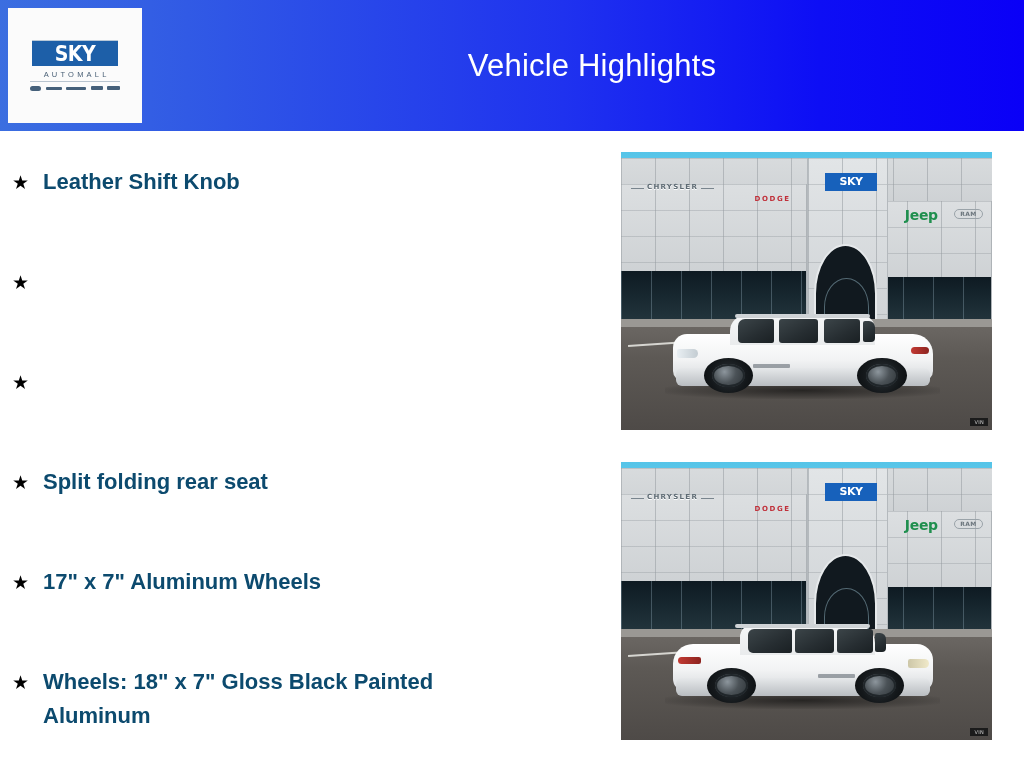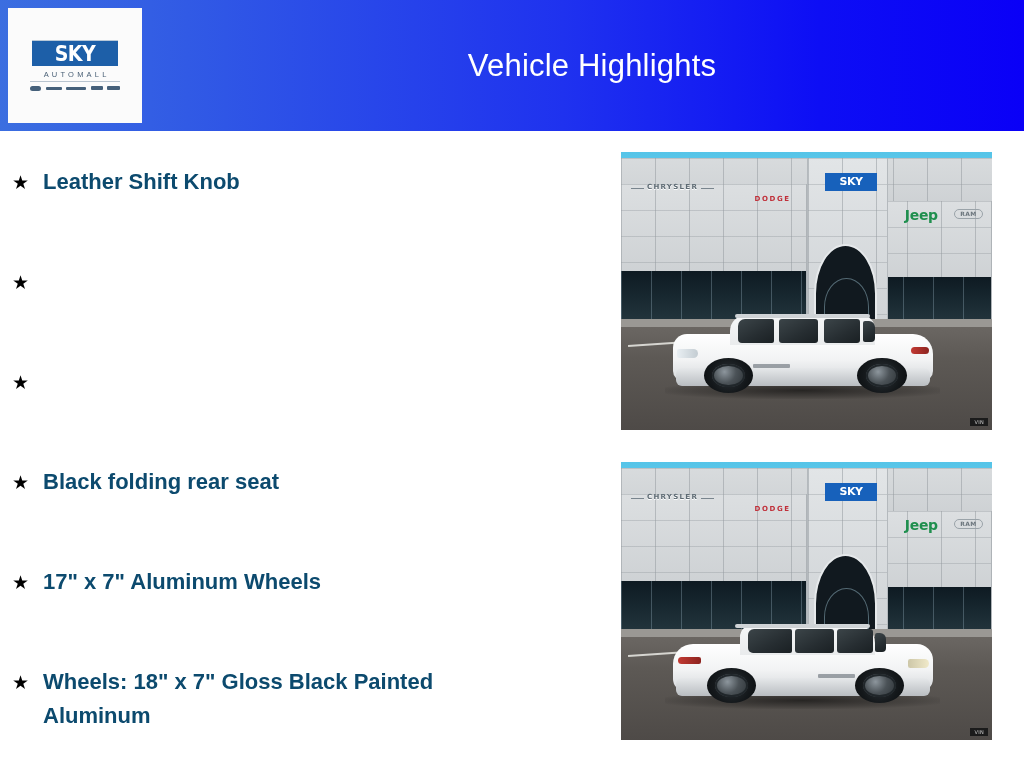--- a/index.html
+++ b/index.html
@@ -555,21 +555,21 @@
     <div class="feature-row" data-idx="1">
       <span class="bullet-star">★</span>
     </div>
 
     <div class="feature-row" data-idx="2">
       <span class="bullet-star">★</span>
     </div>
 
     <div class="feature-row" data-idx="3">
       <span class="bullet-star">★</span>
-      <span class="feature-text">Black folding rear seat</span>
+      <span class="feature-text">Split folding rear seat</span>
     </div>
 
     <div class="feature-row" data-idx="4">
       <span class="bullet-star">★</span>
       <span class="feature-text">17" x 7" Aluminum Wheels</span>
     </div>
 
     <div class="feature-row" data-idx="5">
       <span class="bullet-star">★</span>
       <span class="feature-text">Wheels: 18" x 7" Gloss Black Painted Aluminum</span>

